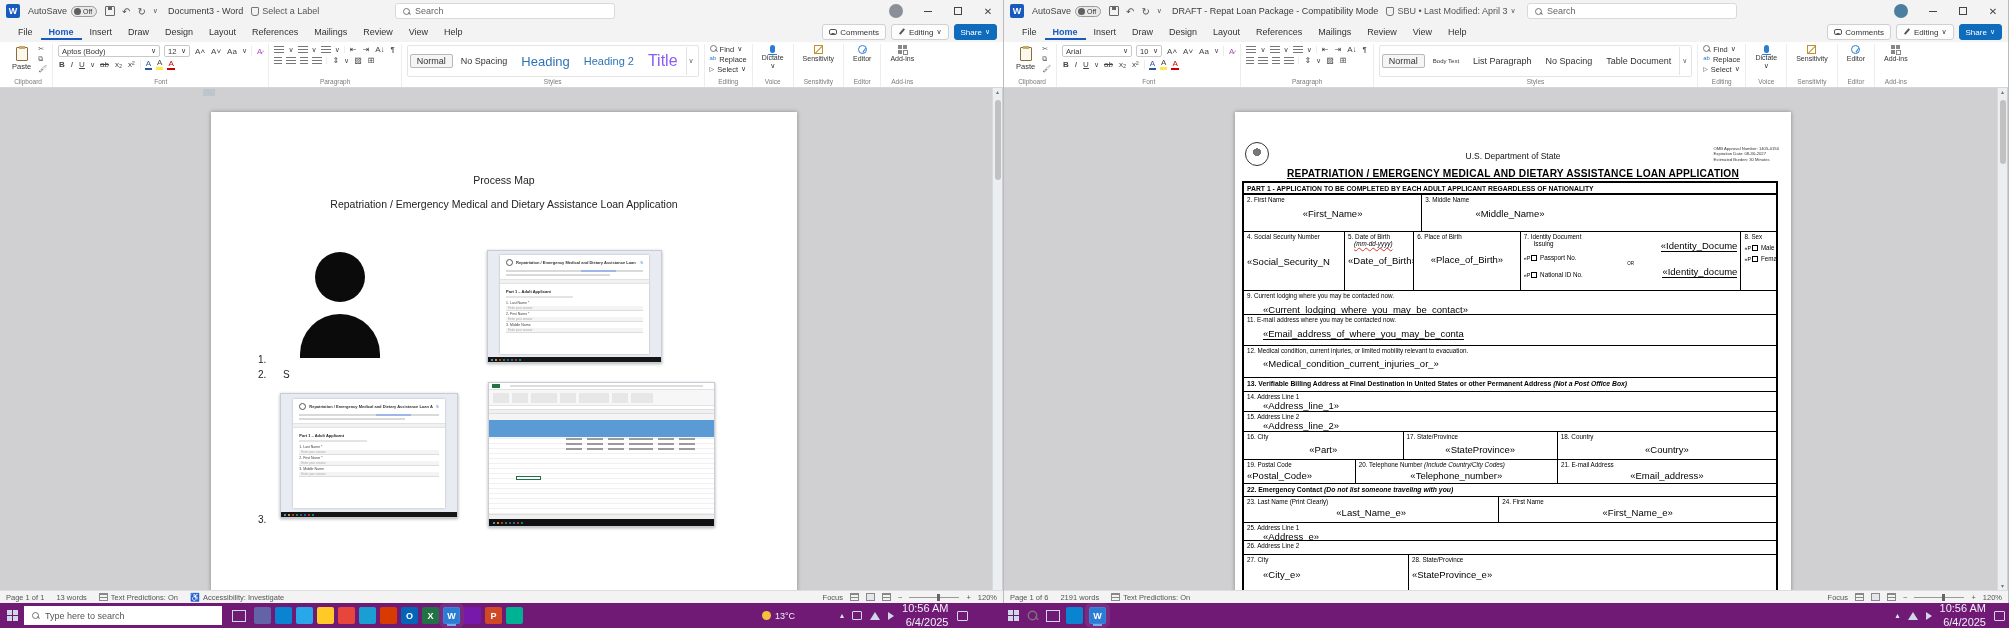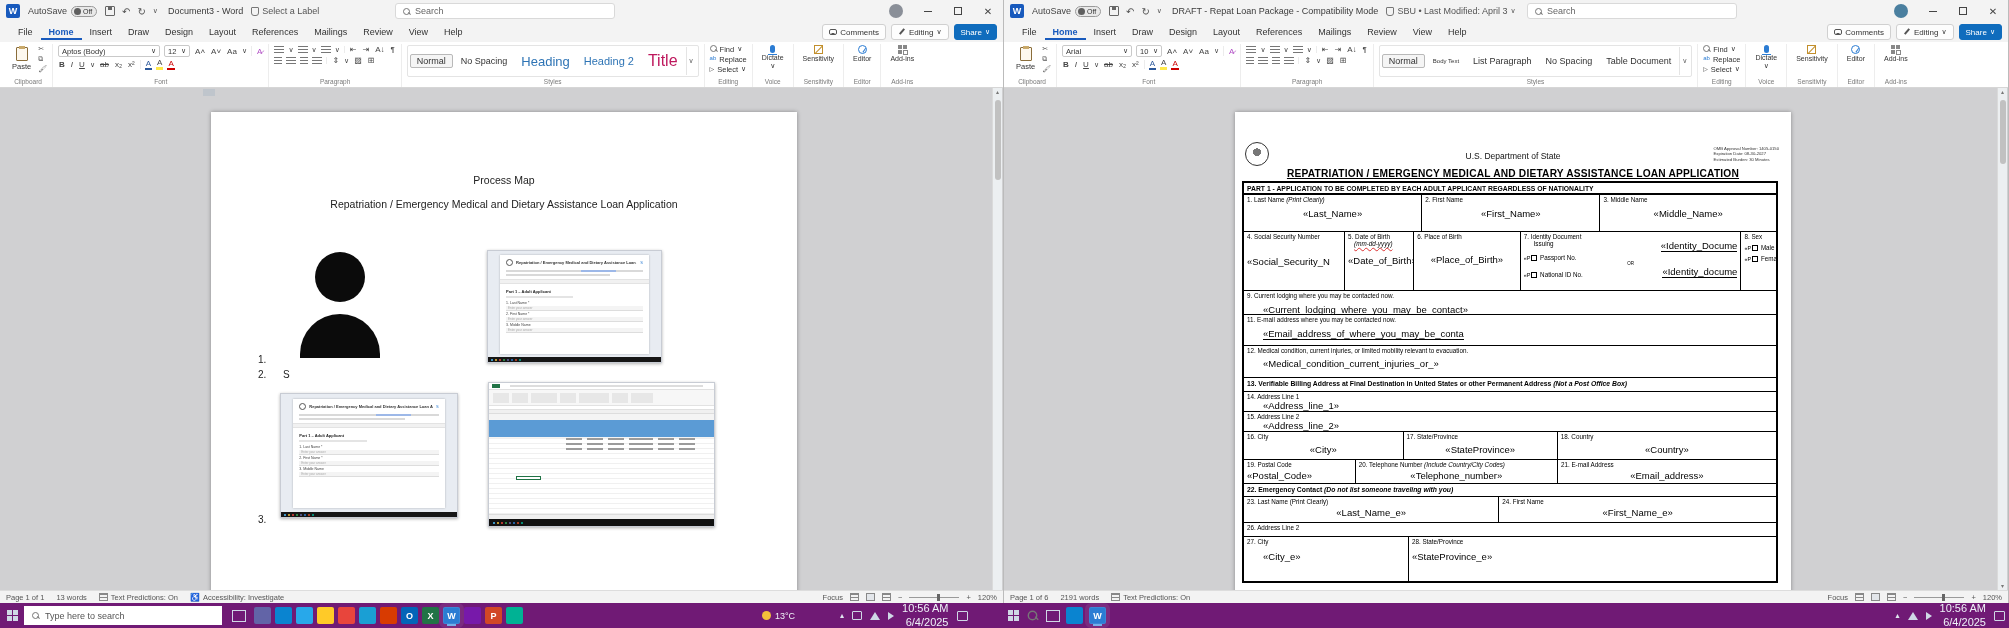--- a/index.html
+++ b/index.html
@@ -65,21 +65,21 @@
   .hlA{border-bottom:3px solid #ffe94a;line-height:8px}
   .blueA{color:#2b579a;border-bottom:2px solid #2b579a;line-height:8px}
   .lns{width:10px;height:8px;background:linear-gradient(#777 1px,transparent 1px);background-size:10px 3px}
   .lns.short{width:8px}
   .sep{width:1px;background:#ececec;align-self:stretch;margin:1px 0}
   .styles-gal{display:flex;align-items:center;gap:2px;border:1px solid #e4e4e4;border-radius:2px;background:#fff;padding:1px 2px;height:32px}
   .sty{padding:1px 6px;font-size:9px;color:#333;white-space:nowrap;align-self:center}
   .sty.sel{border:1px solid #b9b9b9;border-radius:2px;background:#f5f5f5}
   .sty.h1{color:#2e74b5;font-size:13px}
   .sty.h2{color:#2e74b5;font-size:11px}
-  .sty.title{font-size:16px;color:#be185d}
+  .sty.title{font-size:16px;color:#8b5cf6}
   .sty.tiny{font-size:6px}
   .sty-more{width:10px;border-left:1px solid #e4e4e4;height:100%;display:flex;align-items:center;justify-content:center;font-size:7px;color:#666}
   .edit-col{display:flex;flex-direction:column;gap:1px;font-size:7.5px;color:#333}
   .edit-col .row{display:flex;gap:3px;}
   .bigbtn{display:flex;flex-direction:column;align-items:center;font-size:7px;color:#333;gap:1px;padding:0 4px}
   .mic{width:5px;height:8px;border-radius:3px;background:#2b7cd3;position:relative}
   .mic:after{content:"";position:absolute;left:-2px;bottom:-2px;width:9px;height:1px;background:#2b7cd3}
   .sens{width:9px;height:9px;border:1px solid #c28f2c;position:relative}
   .sens:after{content:"";position:absolute;left:-1px;top:3px;width:10px;height:1px;background:#c28f2c;transform:rotate(-45deg)}
   .edtr{width:9px;height:9px;border-radius:50%;border:1px solid #2b7cd3;position:relative}
@@ -832,24 +832,20 @@
           <div class="form-title">REPATRIATION / EMERGENCY MEDICAL AND DIETARY ASSISTANCE LOAN APPLICATION</div>
         </div>
 
         <div class="ftable">
           <div class="frw" style="height:12px;border-bottom-width:2px">
               <div class="fcell fhead" style="flex:1">PART 1 - APPLICATION TO BE COMPLETED BY EACH ADULT APPLICANT REGARDLESS OF NATIONALITY</div>
             </div>
 
           <div class="frw" style="height:37px">
             <div class="fcell" style="width:33.5%">
-                <div class="flab"><span>1.  Last Name</span> <i>(Print Clearly)</i></div>
-                <div class="fval ctr">«Last_Name»</div>
-              </div>
-            <div class="fcell" style="width:33.5%">
                 <div class="flab">2.  First Name</div>
                 <div class="fval ctr">«First_Name»</div>
               </div>
             <div class="fcell" style="width:33%">
                 <div class="flab">3.  Middle Name</div>
                 <div class="fval ctr">«Middle_Name»</div>
               </div>
           </div>
 
           <div class="frw" style="height:59px">
@@ -918,21 +914,21 @@
           <div class="frw" style="height:20px">
               <div class="fcell" style="flex:1">
                 <div class="flab">15.  Address Line 2</div>
                 <div class="fval ind" style="margin-top:0">«Address_line_2»</div>
               </div>
             </div>
 
           <div class="frw" style="height:28px">
             <div class="fcell" style="width:30%">
                 <div class="flab">16.  City</div>
-                <div class="fval ctr" style="margin-top:4px">«City»</div>
+                <div class="fval ctr" style="margin-top:4px">«Part»</div>
               </div>
             <div class="fcell" style="width:29%">
                 <div class="flab">17.  State/Province</div>
                 <div class="fval ctr" style="margin-top:4px">«StateProvince»</div>
               </div>
             <div class="fcell" style="width:41%">
                 <div class="flab">18.  Country</div>
                 <div class="fval ctr" style="margin-top:4px">«Country»</div>
               </div>
           </div>
@@ -962,20 +958,26 @@
             <div class="fcell" style="width:48%">
                 <div class="flab">23.  Last Name (Print Clearly)</div>
                 <div class="fval ctr" style="margin-top:2px">«Last_Name_e»</div>
               </div>
             <div class="fcell" style="width:52%">
                 <div class="flab">24.  First Name</div>
                 <div class="fval ctr" style="margin-top:2px">«First_Name_e»</div>
               </div>
           </div>
 
+          <div class="frw" style="height:18px">
+              <div class="fcell" style="flex:1">
+                <div class="flab">25.  Address Line 1</div>
+                <div class="fval ind" style="margin-top:0">«Address_e»</div>
+              </div>
+            </div>
           <div class="frw" style="height:14px">
               <div class="fcell" style="flex:1">
                 <div class="flab">26.  Address Line 2</div>
               </div>
             </div>
 
           <div class="frw" style="height:44px;border-bottom:none">
             <div class="fcell" style="width:31%">
                 <div class="flab">27.  City</div>
                 <div class="fval ind" style="margin-top:6px">«City_e»</div>

